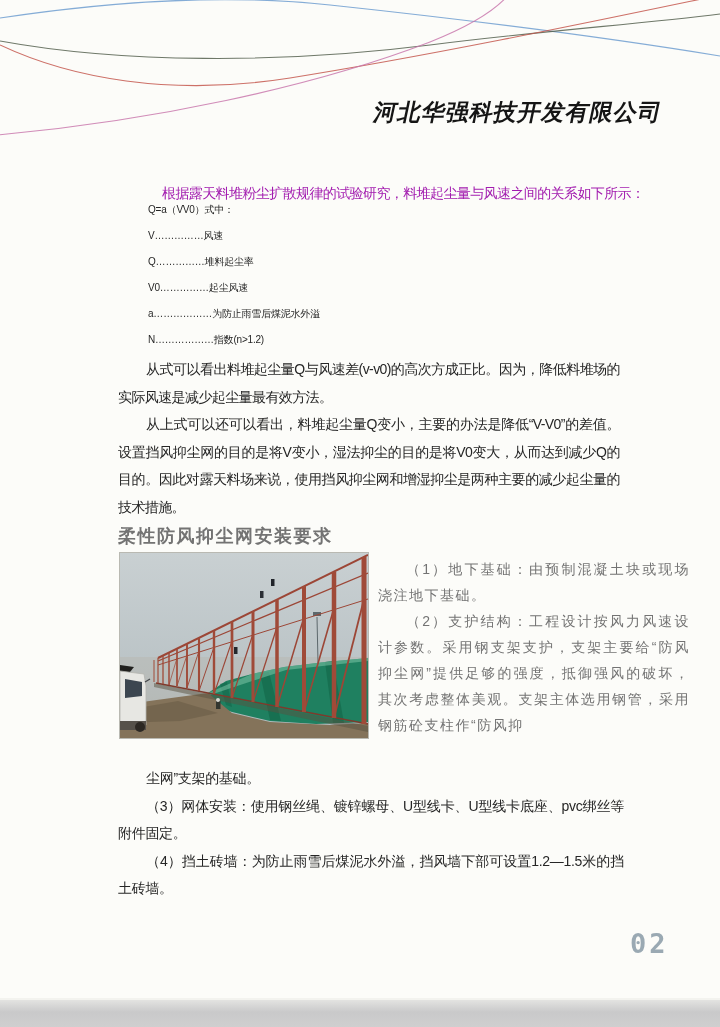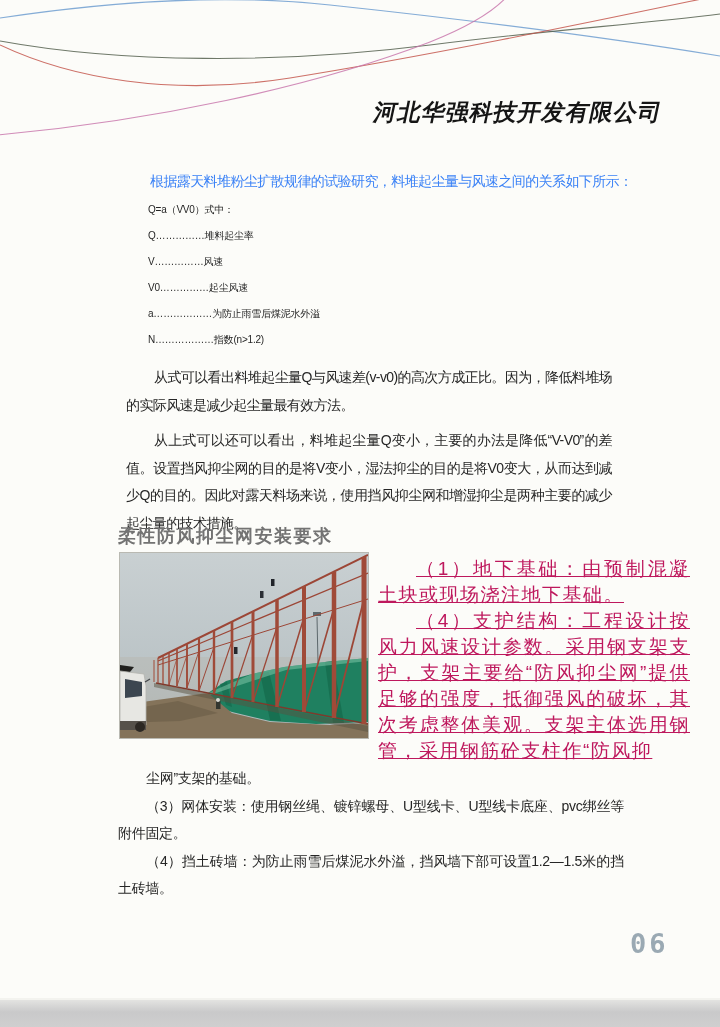--- a/index.html
+++ b/index.html
@@ -19,49 +19,49 @@
   
   .company{
     position:absolute;top:97px;right:58px;
     font-size:23px;font-weight:bold;
     color:#151515;letter-spacing:1px;
     transform:skewX(-12deg);
     white-space:nowrap;
   }
   
   .intro{
-    position:absolute;left:118px;top:167px;margin:4px;
-    font-size:14px;letter-spacing:-0.6px;color:#3b82f6;
+    position:absolute;left:118px;top:167px;margin:16px;
+    font-size:14px;letter-spacing:-0.6px;color:#a21caf;
     text-indent:2em;white-space:nowrap;line-height:20px;
   }
   .formula{
     position:absolute;left:148px;top:197px;margin:0;
     font-size:10px;letter-spacing:-0.2px;color:#262626;
     line-height:26px;
   }
   .paras{
     position:absolute;left:118px;top:356px;width:502px;
     font-size:14px;letter-spacing:-0.6px;color:#262626;
     line-height:27.5px;text-align:justify;
   }
-  .paras p{margin:8px;text-indent:2em;}
+  .paras p{margin:0;text-indent:2em;}
   .heading{
     position:absolute;left:118px;top:524px;margin:0;
     font-size:18px;font-weight:bold;color:#737373;
     letter-spacing:1.5px;
   }
   .photo{
     position:absolute;left:120px;top:553px;width:248px;height:185px;
     outline:1px solid #b9b9b2;
   }
   .photo svg{display:block;width:100%;height:100%;}
   .col-right{
     position:absolute;left:378px;top:556px;width:312px;
-    font-size:19px;letter-spacing:1.5px;color:#be185d;
-    line-height:26px;text-align:justify;text-decoration:underline;
+    font-size:14px;letter-spacing:1.5px;color:#737373;
+    line-height:26px;text-align:justify;
   }
   .col-right p{margin:0;text-indent:2em;}
   .bottom-block{
     position:absolute;left:118px;top:745px;width:506px;
     font-size:14px;letter-spacing:-0.3px;color:#262626;
     line-height:27.5px;text-align:justify;
   }
   .bottom-block p{margin:0;text-indent:2em;}
   .bottom-block p.no-indent{text-indent:2em;margin-top:20px;}
   .pagenum{
@@ -87,22 +87,22 @@
     <path d="M0,45 C70,78 170,97 290,78 C440,54 610,18 716,-4" fill="none" stroke="#c4574e" stroke-width="1.1" opacity="0.85"></path>
     <path d="M-2,135 C150,121 310,88 430,42 C470,26 500,8 512,-10" fill="none" stroke="#c978ad" stroke-width="1.1" opacity="0.85"></path>
   </svg>
 
   <div class="company">河北华强科技开发有限公司</div>
 
   <p class="intro">根据露天料堆粉尘扩散规律的试验研究，料堆起尘量与风速之间的关系如下所示：</p>
 
   <div class="formula">
     <div>Q=a（VV0）式中：</div>
+    <div>V……………风速</div>
     <div>Q……………堆料起尘率</div>
-    <div>V……………风速</div>
     <div>V0……………起尘风速</div>
     <div>a………………为防止雨雪后煤泥水外溢</div>
     <div>N………………指数(n&gt;1.2)</div>
   </div>
 
   <div class="paras">
     <p>从式可以看出料堆起尘量Q与风速差(v-v0)的高次方成正比。因为，降低料堆场的实际风速是减少起尘量最有效方法。</p>
     <p>从上式可以还可以看出，料堆起尘量Q变小，主要的办法是降低“V-V0”的差值。设置挡风抑尘网的目的是将V变小，湿法抑尘的目的是将V0变大，从而达到减少Q的目的。因此对露天料场来说，使用挡风抑尘网和增湿抑尘是两种主要的减少起尘量的技术措施。</p>
   </div>
 
@@ -180,26 +180,26 @@
         <path d="M5,126 L22,129 L22,143 L5,145 Z" fill="#3c4650"></path>
         <line x1="25" y1="129" x2="30" y2="126" stroke="#44474a" stroke-width="1.2"></line>
         <rect x="0" y="168" width="26" height="9" fill="#56514a"></rect>
         <circle cx="20" cy="174" r="5" fill="#2c2823"></circle>
       </g>
     </svg>
   </div>
 
   <div class="col-right">
     <p>（1）地下基础：由预制混凝土块或现场浇注地下基础。</p>
-    <p>（4）支护结构：工程设计按风力风速设计参数。采用钢支架支护，支架主要给“防风抑尘网”提供足够的强度，抵御强风的破坏，其次考虑整体美观。支架主体选用钢管，采用钢筋砼支柱作“防风抑</p>
+    <p>（2）支护结构：工程设计按风力风速设计参数。采用钢支架支护，支架主要给“防风抑尘网”提供足够的强度，抵御强风的破坏，其次考虑整体美观。支架主体选用钢管，采用钢筋砼支柱作“防风抑</p>
   </div>
 
   <div class="bottom-block">
     <p class="no-indent">尘网”支架的基础。</p>
     <p>（3）网体安装：使用钢丝绳、镀锌螺母、U型线卡、U型线卡底座、pvc绑丝等附件固定。</p>
     <p>（4）挡土砖墙：为防止雨雪后煤泥水外溢，挡风墙下部可设置1.2—1.5米的挡土砖墙。</p>
   </div>
 
-  <div class="pagenum">06</div>
+  <div class="pagenum">02</div>
 
   <div class="scan-band"></div>
 
 </div>
 
 </body></html>

